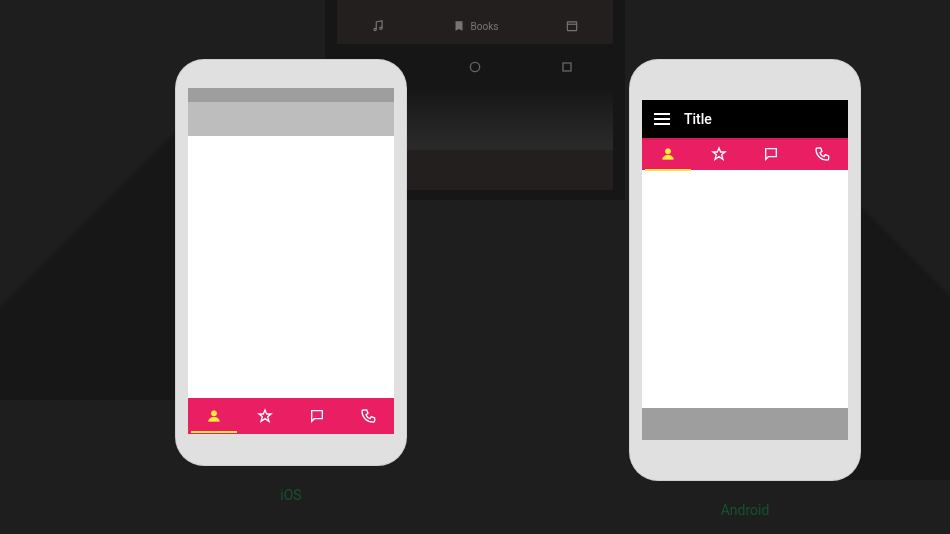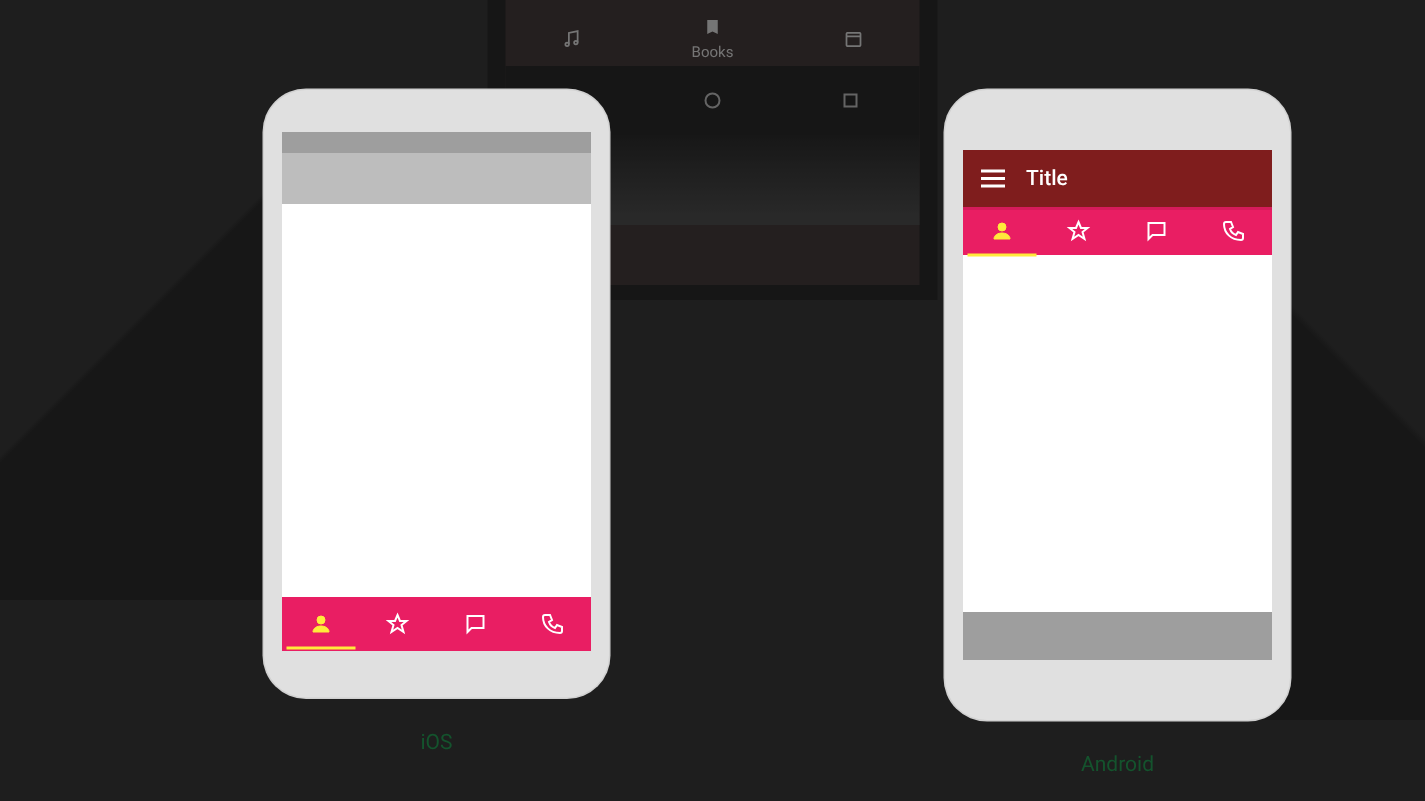--- a/index.html
+++ b/index.html
@@ -37,21 +37,21 @@
     .bg-phone-inner {
       position: absolute; left: 12px; right: 12px; top: 28px; bottom: 10px;
       background: #2a2020;
     }
     .bg-phone-tabbar {
       margin-top: 40px;
       height: 36px;
       display: flex; align-items: center; justify-content: space-around;
     }
     .bg-phone-tabbar .tab {
-      display: flex; flex-direction: column; align-items: center; gap: 5px;
+      display: flex; align-items: center; gap: 5px;
       color: #bdbdbd; font-size: 10px;
     }
     .bg-phone-nav {
       height: 46px;
       background: #111;
       display: flex; align-items: center; justify-content: space-around;
     }
     .bg-gradient {
       height: 60px;
       background: linear-gradient(#121212, #333 90%);
@@ -88,21 +88,21 @@
     .ios-statusbar { height: 14px; background: #9e9e9e; }
     .ios-appbar { height: 34px; background: #bdbdbd; }
     .ios-content { height: 262px; background: #fff; }
     .ios-bottombar {
       height: 36px; background: #e91e63;
       display: flex; align-items: center; justify-content: space-around;
     }
 
     
     .android-appbar {
-      height: 38px; background: #7f1d1d;
+      height: 38px; background: #000000;
       display: flex; align-items: center; gap: 14px; padding: 0 12px;
       color: #fff; font-size: 14px;
     }
     .android-tabbar {
       height: 32px; background: #e91e63;
       display: flex; align-items: center; justify-content: space-around;
       border-top: 0; box-shadow: inset 0 2px 0 rgba(0,0,0,0.08);
     }
     .android-content { height: 238px; background: #fff; }
     .android-navbar { height: 32px; background: #9e9e9e; }

